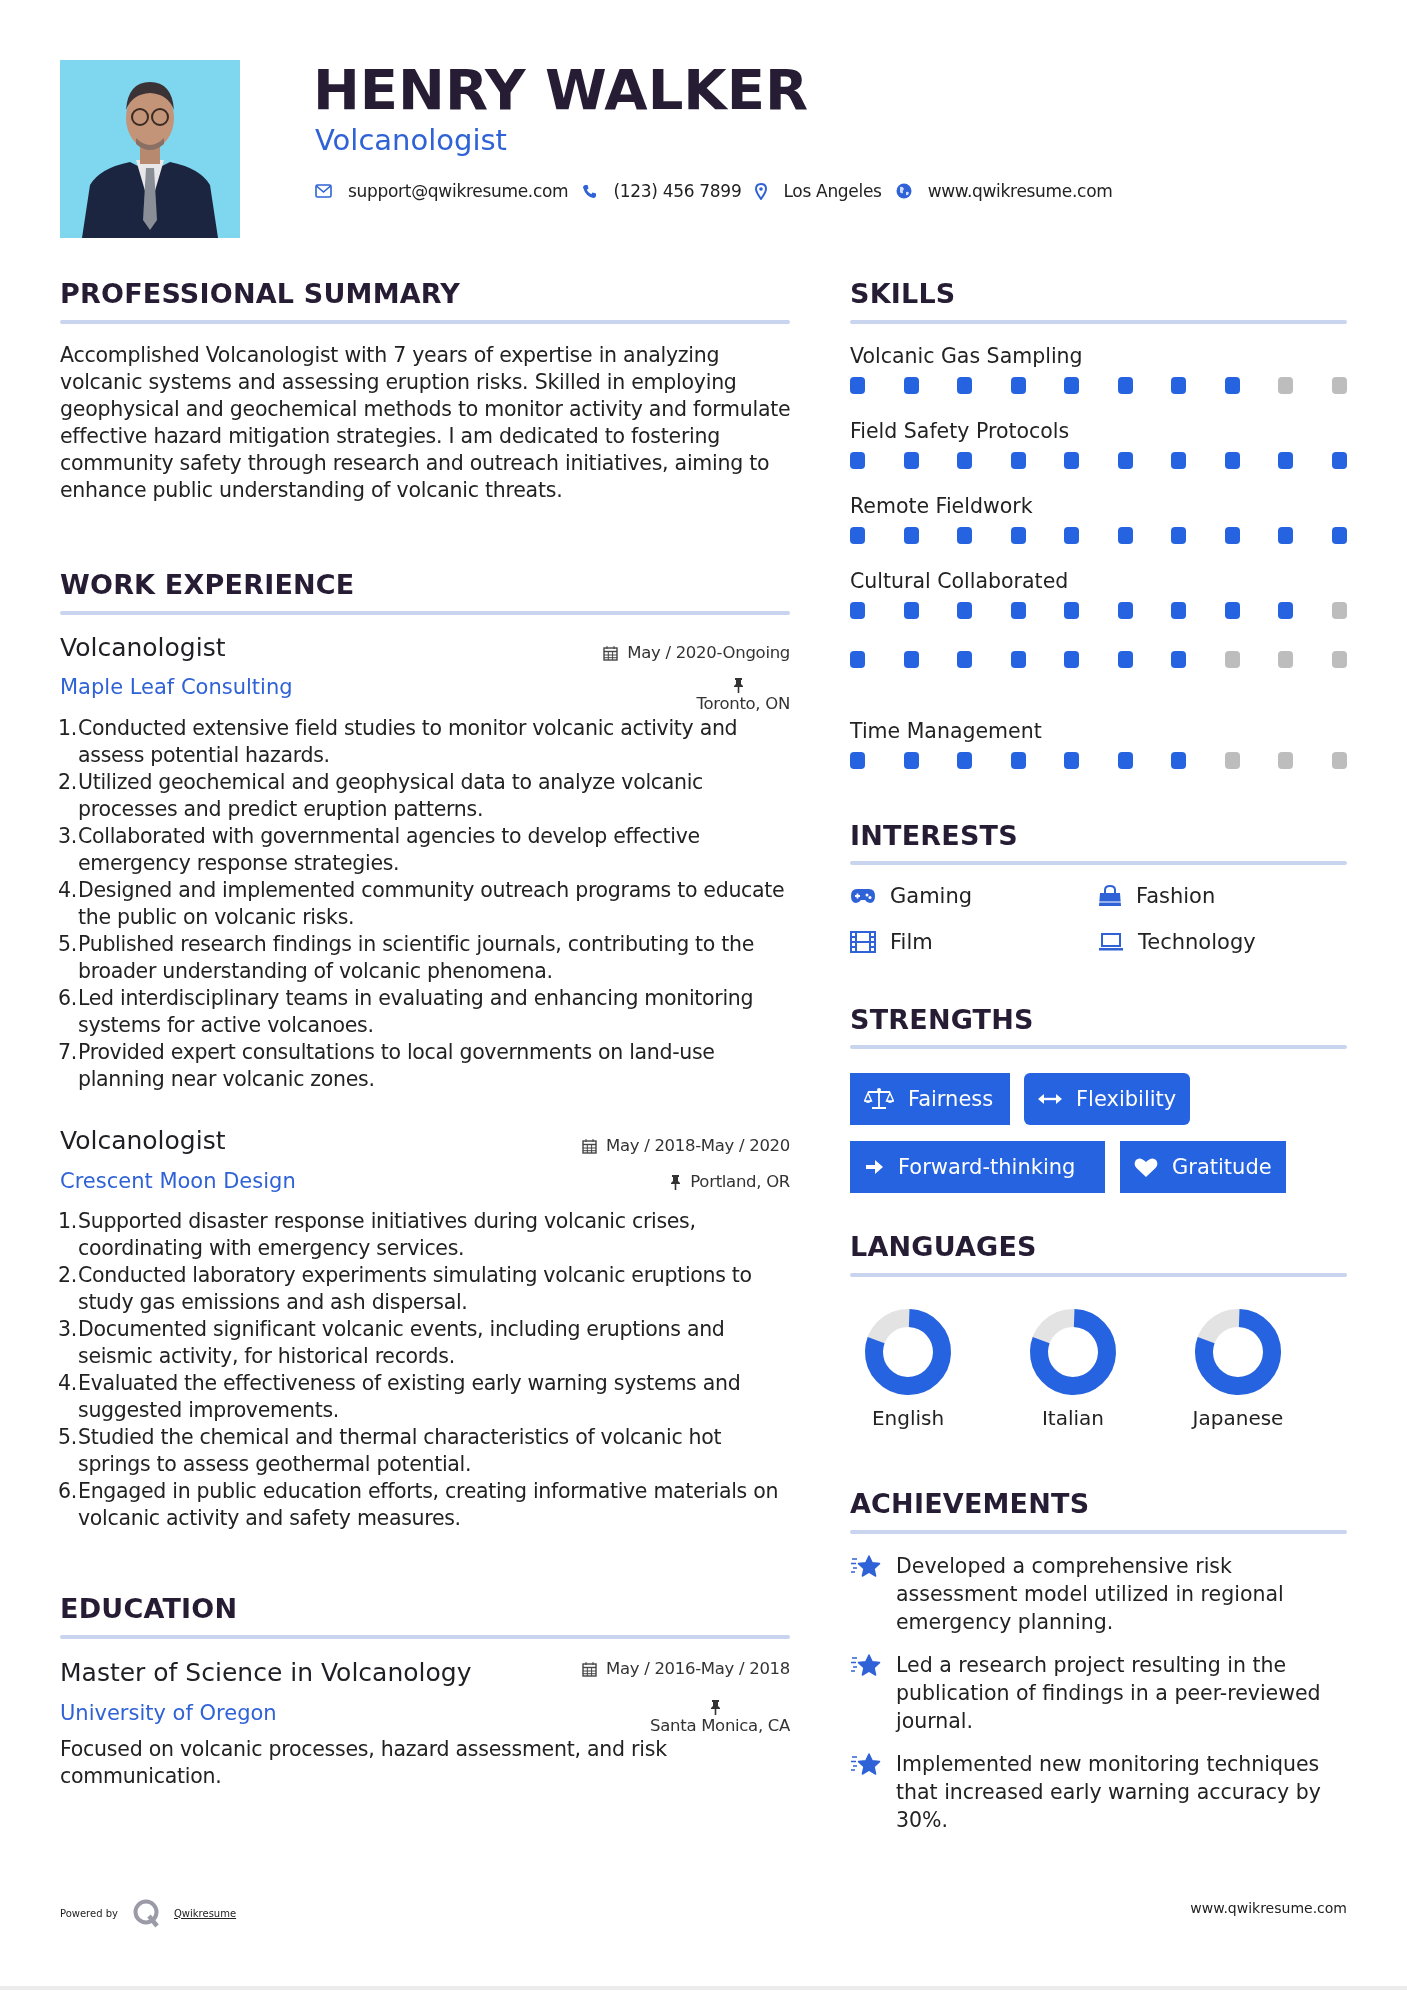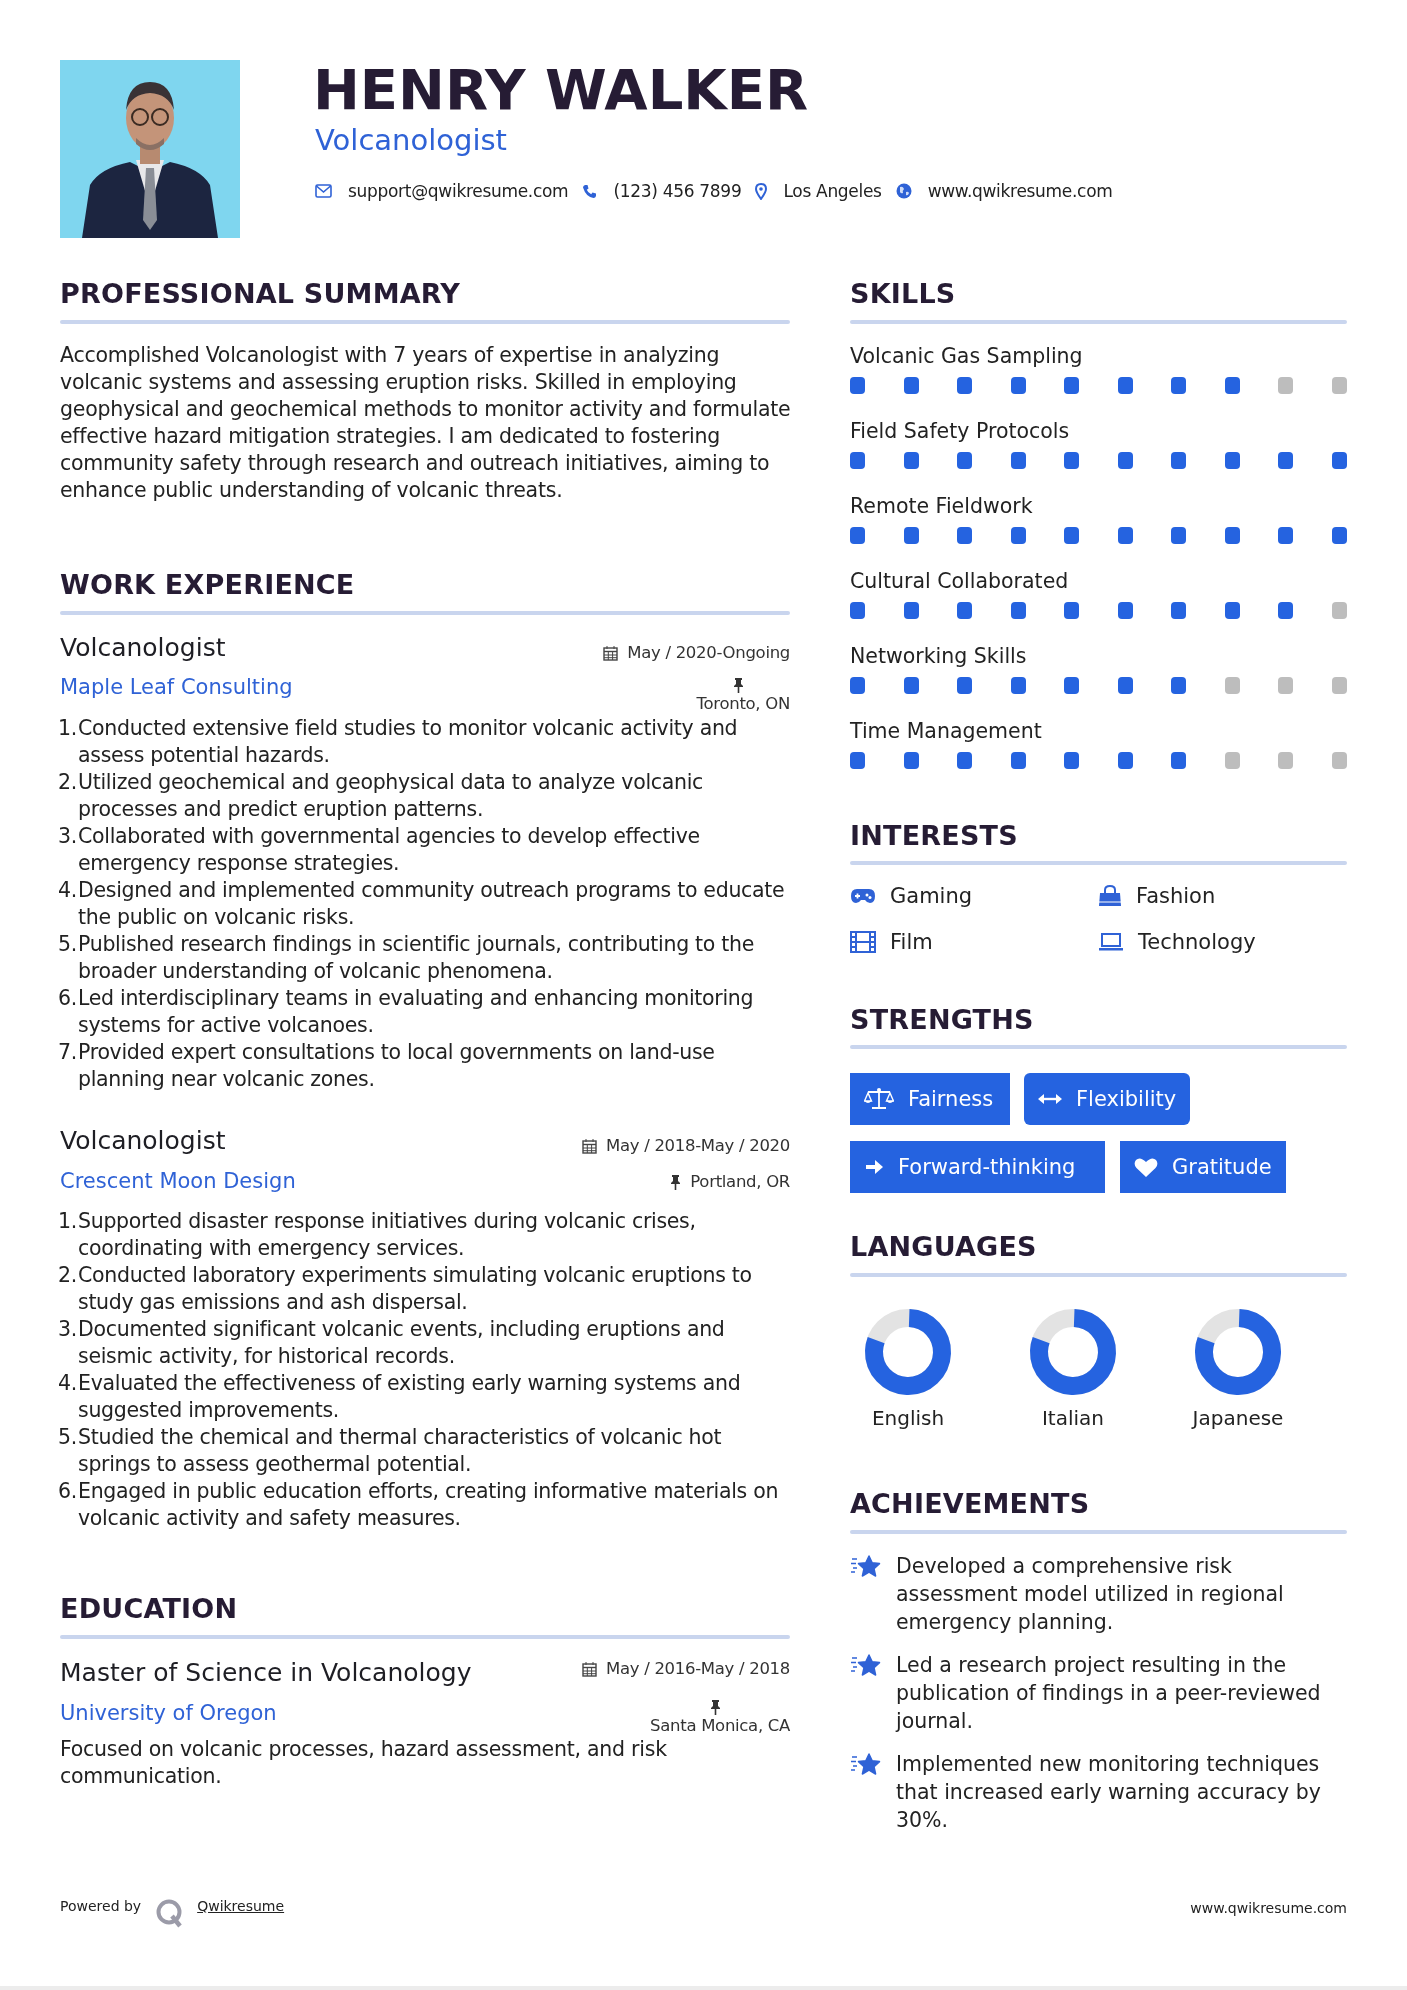--- a/index.html
+++ b/index.html
@@ -46,21 +46,21 @@
   .tag svg { margin-right: 14px; }
 
   .lang { position: absolute; width: 140px; text-align: center; }
   .lang .lbl { font-size: 20px; color: #222; margin-top: 10px; }
 
   .ach { position: absolute; left: 850px; width: 497px; display: flex; }
   .ach svg { flex: 0 0 auto; margin-top: 2px; margin-right: 14px; }
   .ach .txt { font-size: 20.5px; line-height: 28px; color: #222; }
 
   
-  .footer-left { left: 60px; top: 1898px; display: flex; font-size: 14px; color: #222; }
+  .footer-left { left: 60px; top: 1898px; display: flex; align-items: center; font-size: 10px; color: #222; }
   .footer-left .q { margin: 0 12px 0 14px; }
   .footer-left .link { text-decoration: underline; color: #222; }
   .footer-right { right: 60px; top: 1900px; font-size: 14px; color: #222; }
   .bottom-line { left: 0; top: 1986px; width: 1407px; height: 4px; background: #ececec; }
 </style>
 </head>
 <body>
 
 <div class="abs photo">
   <svg width="180" height="178" viewBox="0 0 180 178">
@@ -245,21 +245,20 @@
         <span class="dot"></span>
         <span class="dot"></span>
         <span class="dot"></span>
         <span class="dot"></span>
         <span class="dot"></span>
         <span class="dot"></span>
         <span class="dot off"></span>
       </div>
     </div>
     <div style="position: absolute; left: 0px; top: 300px; width: 497px;">
-      <div class="skill-label">Networking Skills</div>
       <div class="dots">
         <span class="dot"></span>
         <span class="dot"></span>
         <span class="dot"></span>
         <span class="dot"></span>
         <span class="dot"></span>
         <span class="dot"></span>
         <span class="dot"></span>
         <span class="dot off"></span>
         <span class="dot off"></span>

